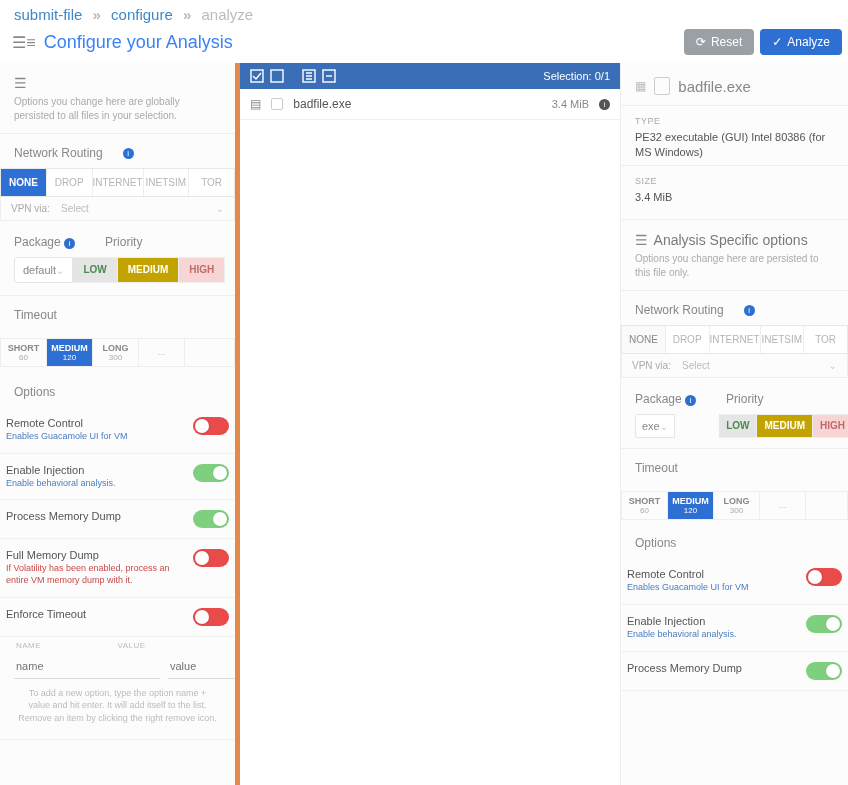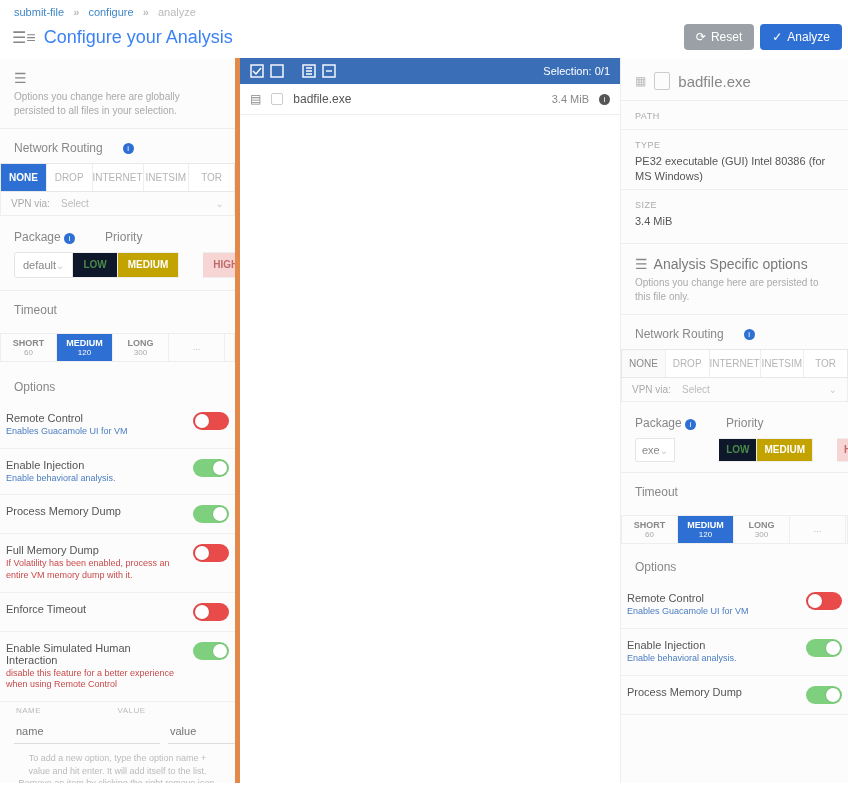--- a/index.html
+++ b/index.html
@@ -1,19 +1,19 @@
 <!DOCTYPE html>
 <html><head>
 <meta charset="utf-8">
 <style>
   * { box-sizing: border-box; margin: 0; padding: 0; }
   body { font-family: -apple-system, BlinkMacSystemFont, "Segoe UI", Arial, sans-serif; font-size: 12px; color: #555; background: #fff; width: 848px; height: 785px; overflow: hidden; }
 
   
-  .crumbs { padding: 6px 14px 4px; font-size: 11px; color: #aaa; }
+  .crumbs { padding: 6px 14px 4px; font-size: 15px; color: #aaa; }
   .crumbs a { color: #3f87c7; text-decoration: none; }
   .crumbs .sep { margin: 0 6px; color: #bbb; font-weight: bold; }
   .crumbs .muted { color: #bbb; }
 
   
   .header { display: flex; align-items: center; justify-content: space-between; padding: 2px 6px 8px 12px; }
   .header-left { display: flex; align-items: center; gap: 8px; }
   .gear-icon { color: #888; font-size: 16px; }
   .header-title { font-size: 18px; color: #3b82f6; font-weight: 500; }
   .header-actions { display: flex; gap: 6px; }
@@ -47,26 +47,26 @@
   .vpn-select { flex:1; font-size:10px; color:#bbb; display:flex; justify-content:space-between; align-items:center;}
   .chev { color:#ccc; font-size:10px;}
 
   .row2 { display:flex; padding: 14px 14px 8px; gap: 30px;}
   .row2 .lbl { font-size:12px; color:#888; }
 
   .pkg-prio { display:flex; gap:0; padding:0 14px 12px;}
   .pkg-select { flex:1; border:1px solid #e5e5e5; border-radius:3px 0 0 3px; padding:6px 8px; font-size:11px; color:#888; display:flex; justify-content:space-between; align-items:center; background:#fff; max-width:100px;}
   .prio-group { display:flex; }
   .prio { padding:6px 10px; font-size:10px; font-weight:600; border:1px solid #eee; border-left:none; color:#888; cursor:pointer;}
-  .prio.low { background:#0f172a; color:#4a8a4a;}
+  .prio.low { background:#e5e5e5; color:#4a8a4a;}
   .prio.med { background:#c3a300; color:#fff;}
-  .prio.high{ background:#f8d5d5; color:#c06a6a;margin-left:24px;}
+  .prio.high{ background:#f8d5d5; color:#c06a6a;}
 
   .timeout-tabs { display:flex; margin:8px 0 0; border:1px solid #eee;}
-  .timeout-tab { flex:0 0 auto; width:56px; text-align:center; padding:4px 0; font-size:9px; border-right:1px solid #eee; color:#888; cursor:pointer;}
+  .timeout-tab { flex:0 0 auto; width:46px; text-align:center; padding:4px 0; font-size:9px; border-right:1px solid #eee; color:#888; cursor:pointer;}
   .timeout-tab .top{font-weight:600; font-size:9px;}
   .timeout-tab .bot{font-size:8px; color:#aaa;}
   .timeout-tab.active{background:#2d6fd2;}
   .timeout-tab.active .top,.timeout-tab.active .bot{color:#fff;}
   .timeout-tab.dots{color:#bbb; line-height:18px;}
 
   .opt-row { display:flex; align-items:flex-start; justify-content:space-between; padding:10px 6px; border-bottom:1px solid #f0f0f0; }
   .opt-text { flex:1; padding-right:8px;}
   .opt-title { font-size:11px; color:#555;}
   .opt-sub { font-size:9px; color:#4a7dc0; line-height:1.3; margin-top:2px;}
@@ -237,27 +237,20 @@
         <div class="opt-sub red">If Volatility has been enabled, process an entire VM memory dump with it.</div>
       </div>
       <div class="toggle off"></div>
     </div>
     <div class="opt-row">
       <div class="opt-text">
         <div class="opt-title">Enforce Timeout</div>
       </div>
       <div class="toggle off"></div>
     </div>
-    <div class="opt-row">
-      <div class="opt-text">
-        <div class="opt-title">Enable Simulated Human Interaction</div>
-        <div class="opt-sub red">disable this feature for a better experience when using Remote Control</div>
-      </div>
-      <div class="toggle on"></div>
-    </div>
 
     <div class="extra-table">
       <div class="hdr">
         <div>NAME</div>
         <div>VALUE</div>
       </div>
       <div class="row">
         <input placeholder="name" style="">
         <input placeholder="value" style="">
       </div>
@@ -309,24 +302,20 @@
   </div>
 
   <div class="right-col">
     <div class="file-head">
       <span style="color:#bbb;">▦</span>
       <span class="file-icon"></span>
       <span class="fname">badfile.exe</span>
     </div>
 
     <div class="meta-block">
-      <div class="meta-label">PATH</div>
-      <div class="meta-val"></div>
-    </div>
-    <div class="meta-block">
       <div class="meta-label">TYPE</div>
       <div class="meta-val">PE32 executable (GUI) Intel 80386 (for MS Windows)</div>
     </div>
     <div class="meta-block" style="border-bottom:1px solid #eee; padding-bottom:14px;">
       <div class="meta-label">SIZE</div>
       <div class="meta-val">3.4 MiB</div>
     </div>
 
     <div class="section-title">
       <span class="list-icon">☰</span>

